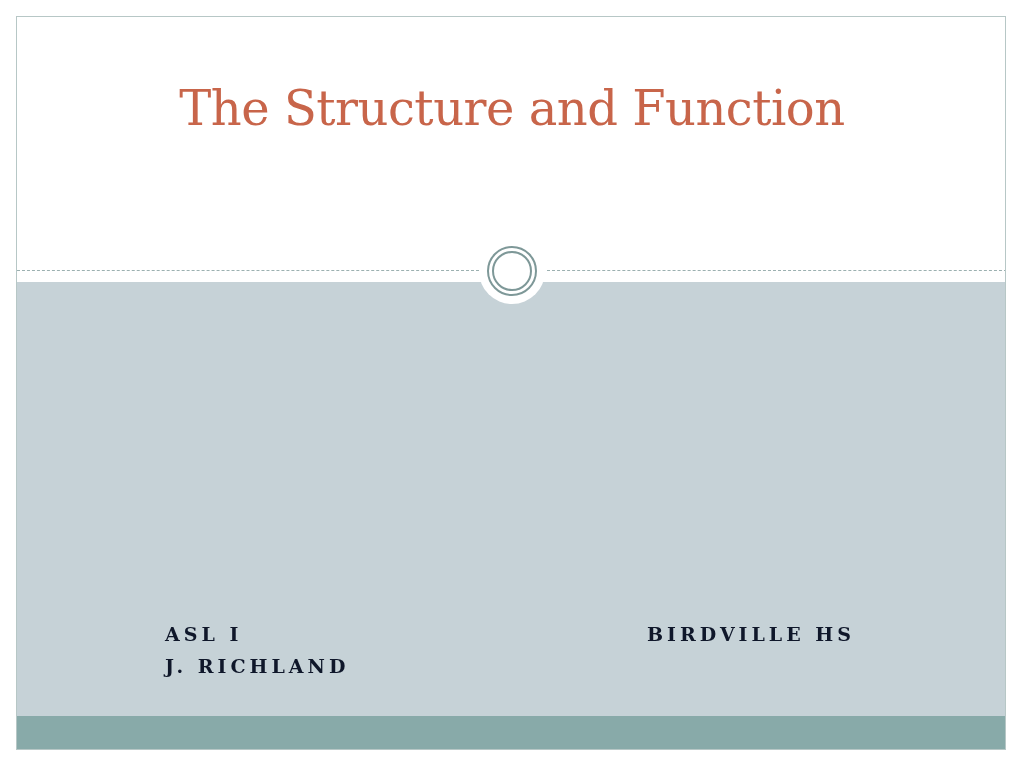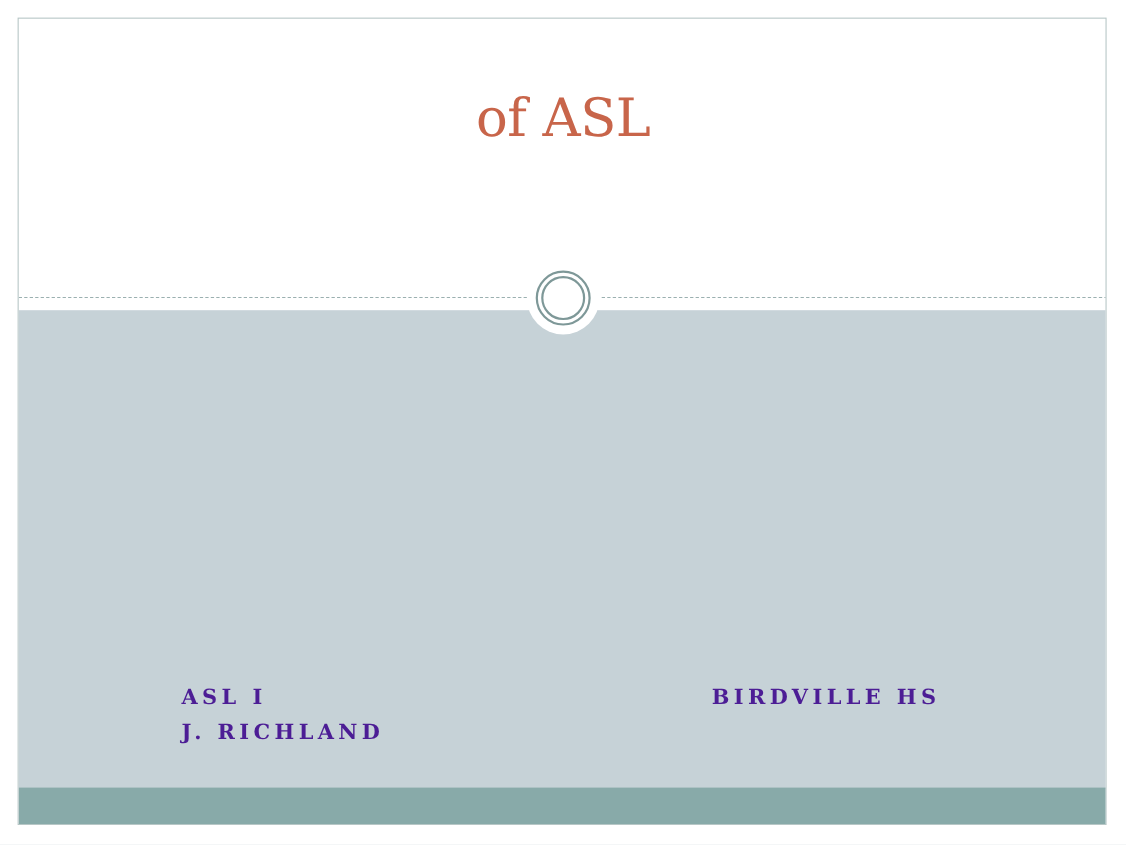--- a/index.html
+++ b/index.html
@@ -8,31 +8,31 @@
   .title { position:absolute; left:0; top:57px; width:990px; text-align:center; font-family:"DejaVu Serif","Liberation Serif",serif; font-size:48px; line-height:68px; color:#c8654a; letter-spacing:-0.5px; }
   .title span { display:block; }
   .dash { position:absolute; top:253px; height:0; border-top:1px dashed #9bb0b0; }
   .dash.left { left:0; width:462px; }
   .dash.right { left:530px; width:460px; }
   .band { position:absolute; left:0; top:265px; width:990px; height:435px; background:#c6d2d7; }
   .band-bottom { position:absolute; left:0; top:699px; width:990px; height:35px; background:#88aaa9; }
   .medallion-bg { position:absolute; left:462px; top:221px; width:66px; height:66px; border-radius:50%; background:#ffffff; }
   .medallion { position:absolute; left:470px; top:229px; width:50px; height:50px; border-radius:50%; box-sizing:border-box; border:2px solid #7e9898; }
   .medallion::after { content:""; position:absolute; left:3px; top:3px; right:3px; bottom:3px; border-radius:50%; border:2px solid #7e9898; }
-  .sub { position:absolute; font-family:"DejaVu Serif","Liberation Serif",serif; font-weight:bold; font-size:19px; line-height:32px; color:#4c1d95; letter-spacing:4px; }
+  .sub { position:absolute; font-family:"DejaVu Serif","Liberation Serif",serif; font-weight:bold; font-size:19px; line-height:32px; color:#0f172a; letter-spacing:4px; }
   .sub.left { left:148px; top:601px; text-align:left; }
   .sub.right { right:150px; top:601px; text-align:right; }
   .sub div { white-space:nowrap; }
 </style>
 </head>
 <body>
 
 <div class="frame">
   <div class="title">
-    <span>of ASL</span>
+    <span>The Structure and Function</span>
   </div>
 
   <div class="dash left"></div>
   <div class="dash right"></div>
 
   <div class="band"></div>
   <div class="band-bottom"></div>
 
   <div class="medallion-bg"></div>
   <div class="medallion"></div>

